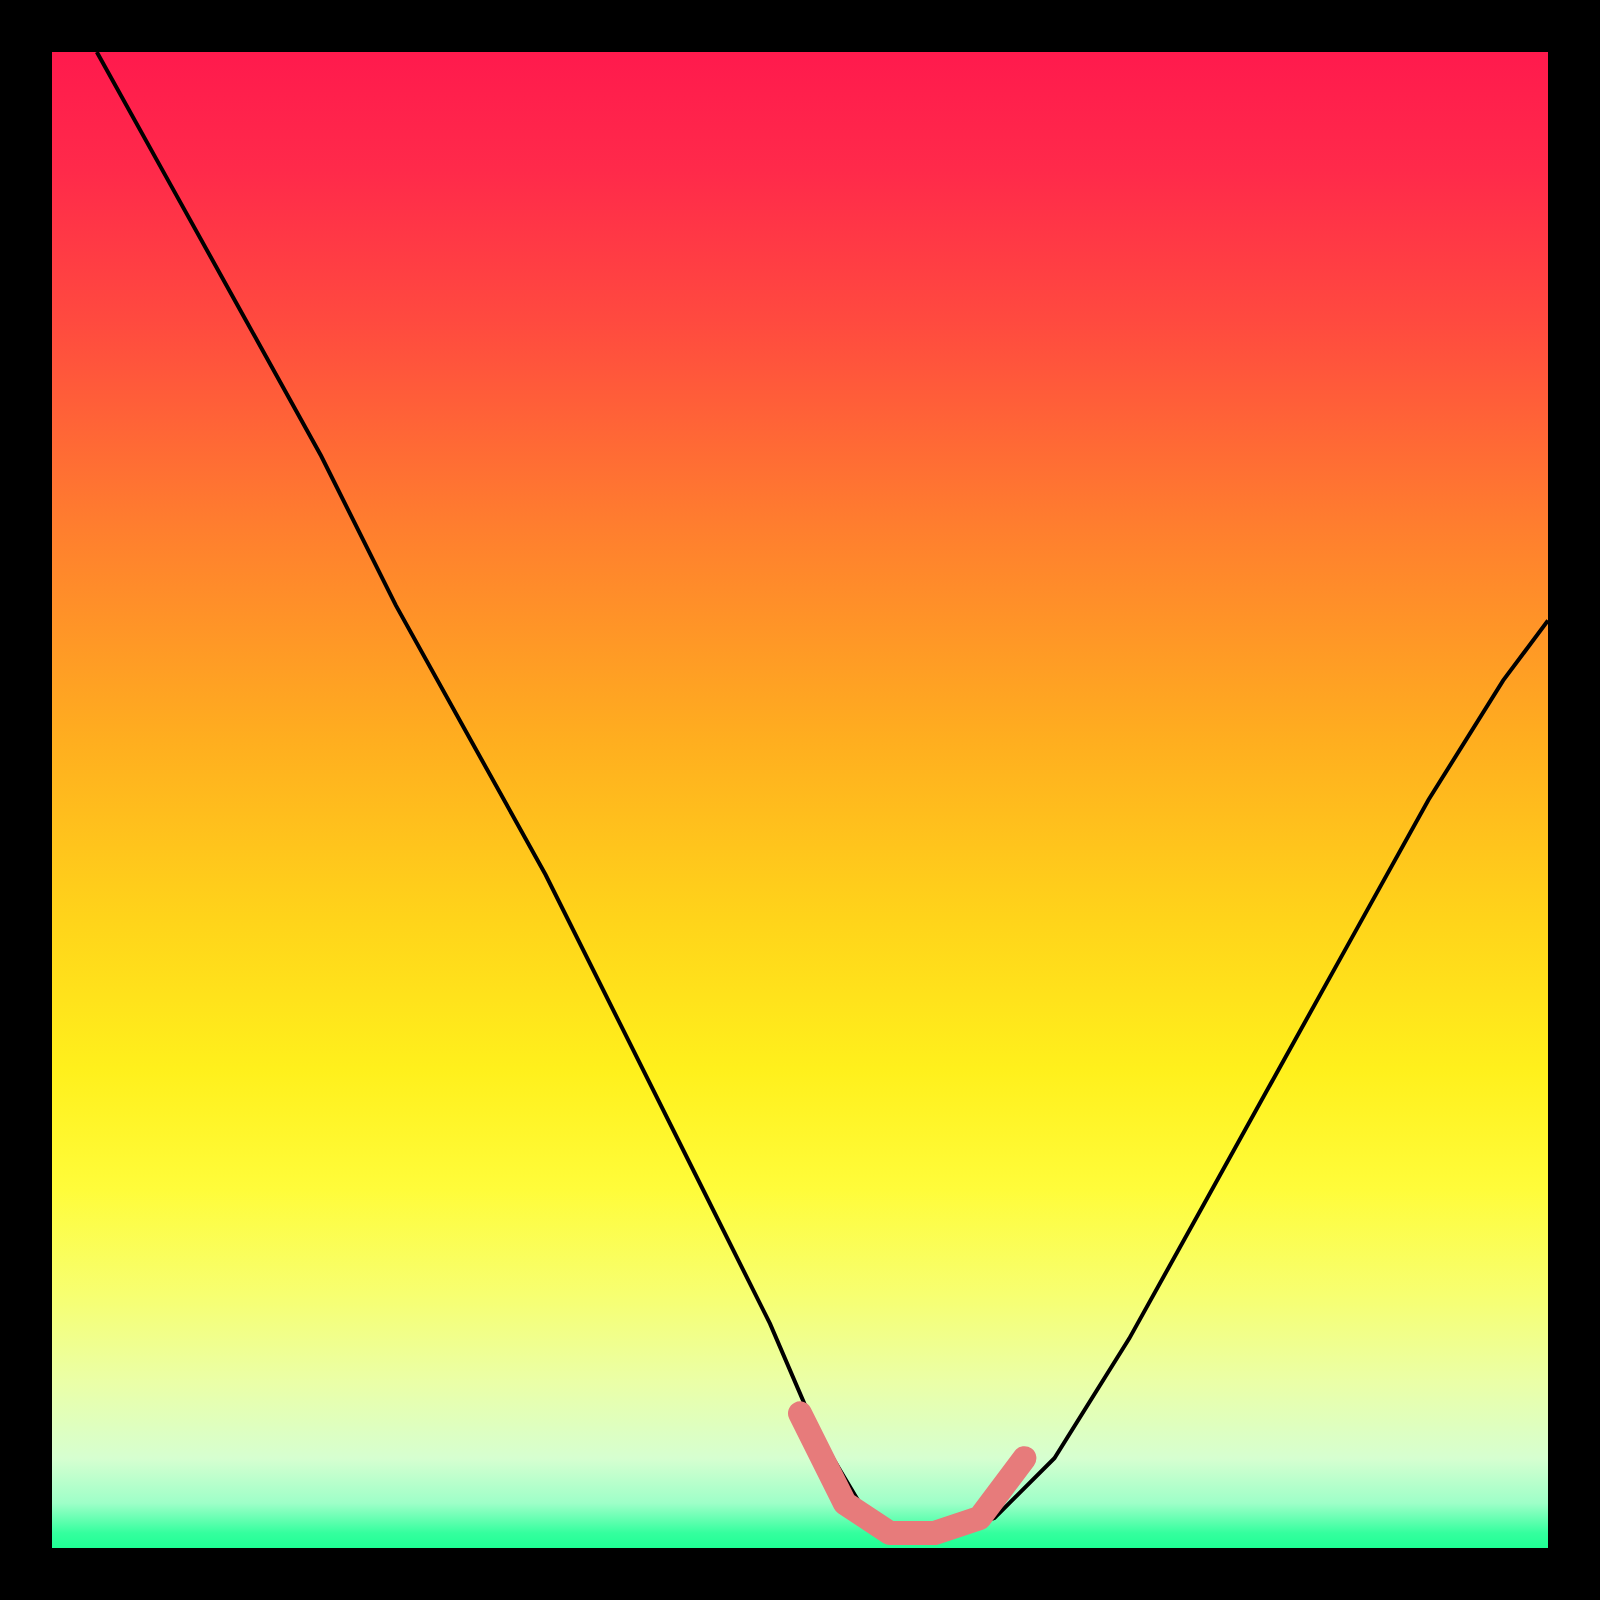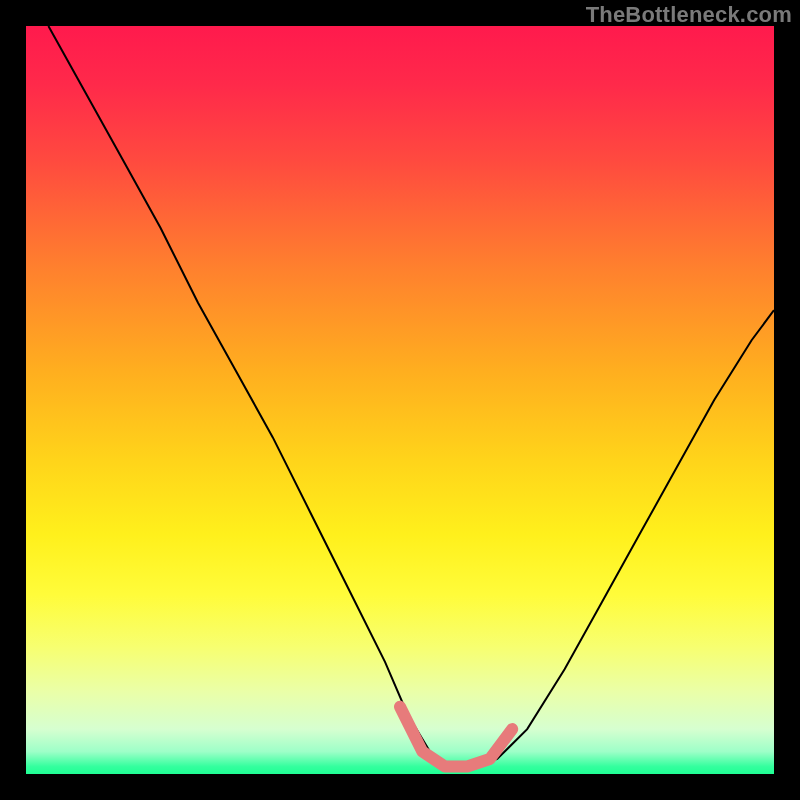--- a/index.html
+++ b/index.html
@@ -68,14 +68,13 @@
 <body>
 
 <div class="frame">
   <div class="plot">
     <div class="gradient"></div>
     <svg class="curve-layer" viewBox="0 0 748 748" preserveAspectRatio="none">
       <path id="main-curve" fill="none" stroke-width="2" d="M22.4 0.0 L59.8 67.3 L97.2 134.6 L134.6 202.0 L172.0 276.8 L209.4 344.1 L246.8 411.4 L284.2 486.2 L321.6 561.0 L359.0 635.8 L381.5 688.2 L403.9 725.6 L426.4 740.5 L448.8 740.5 L471.2 733.0 L501.2 703.1 L538.6 643.3 L576.0 576.0 L613.4 508.6 L650.8 441.3 L688.2 374.0 L725.6 314.2 L748.0 284.2" stroke="#000000"></path>
       <path id="highlight-curve" fill="none" stroke-width="12" stroke-linecap="round" stroke-linejoin="round" d="M374.0 680.7 L396.4 725.6 L418.9 740.5 L441.3 740.5 L463.8 733.0 L486.2 703.1" stroke="#e77b7b"></path>
     </svg>
   </div>
-  <div class="watermark">TheBottleneck.com</div>
 </div>
 
 </body></html>

